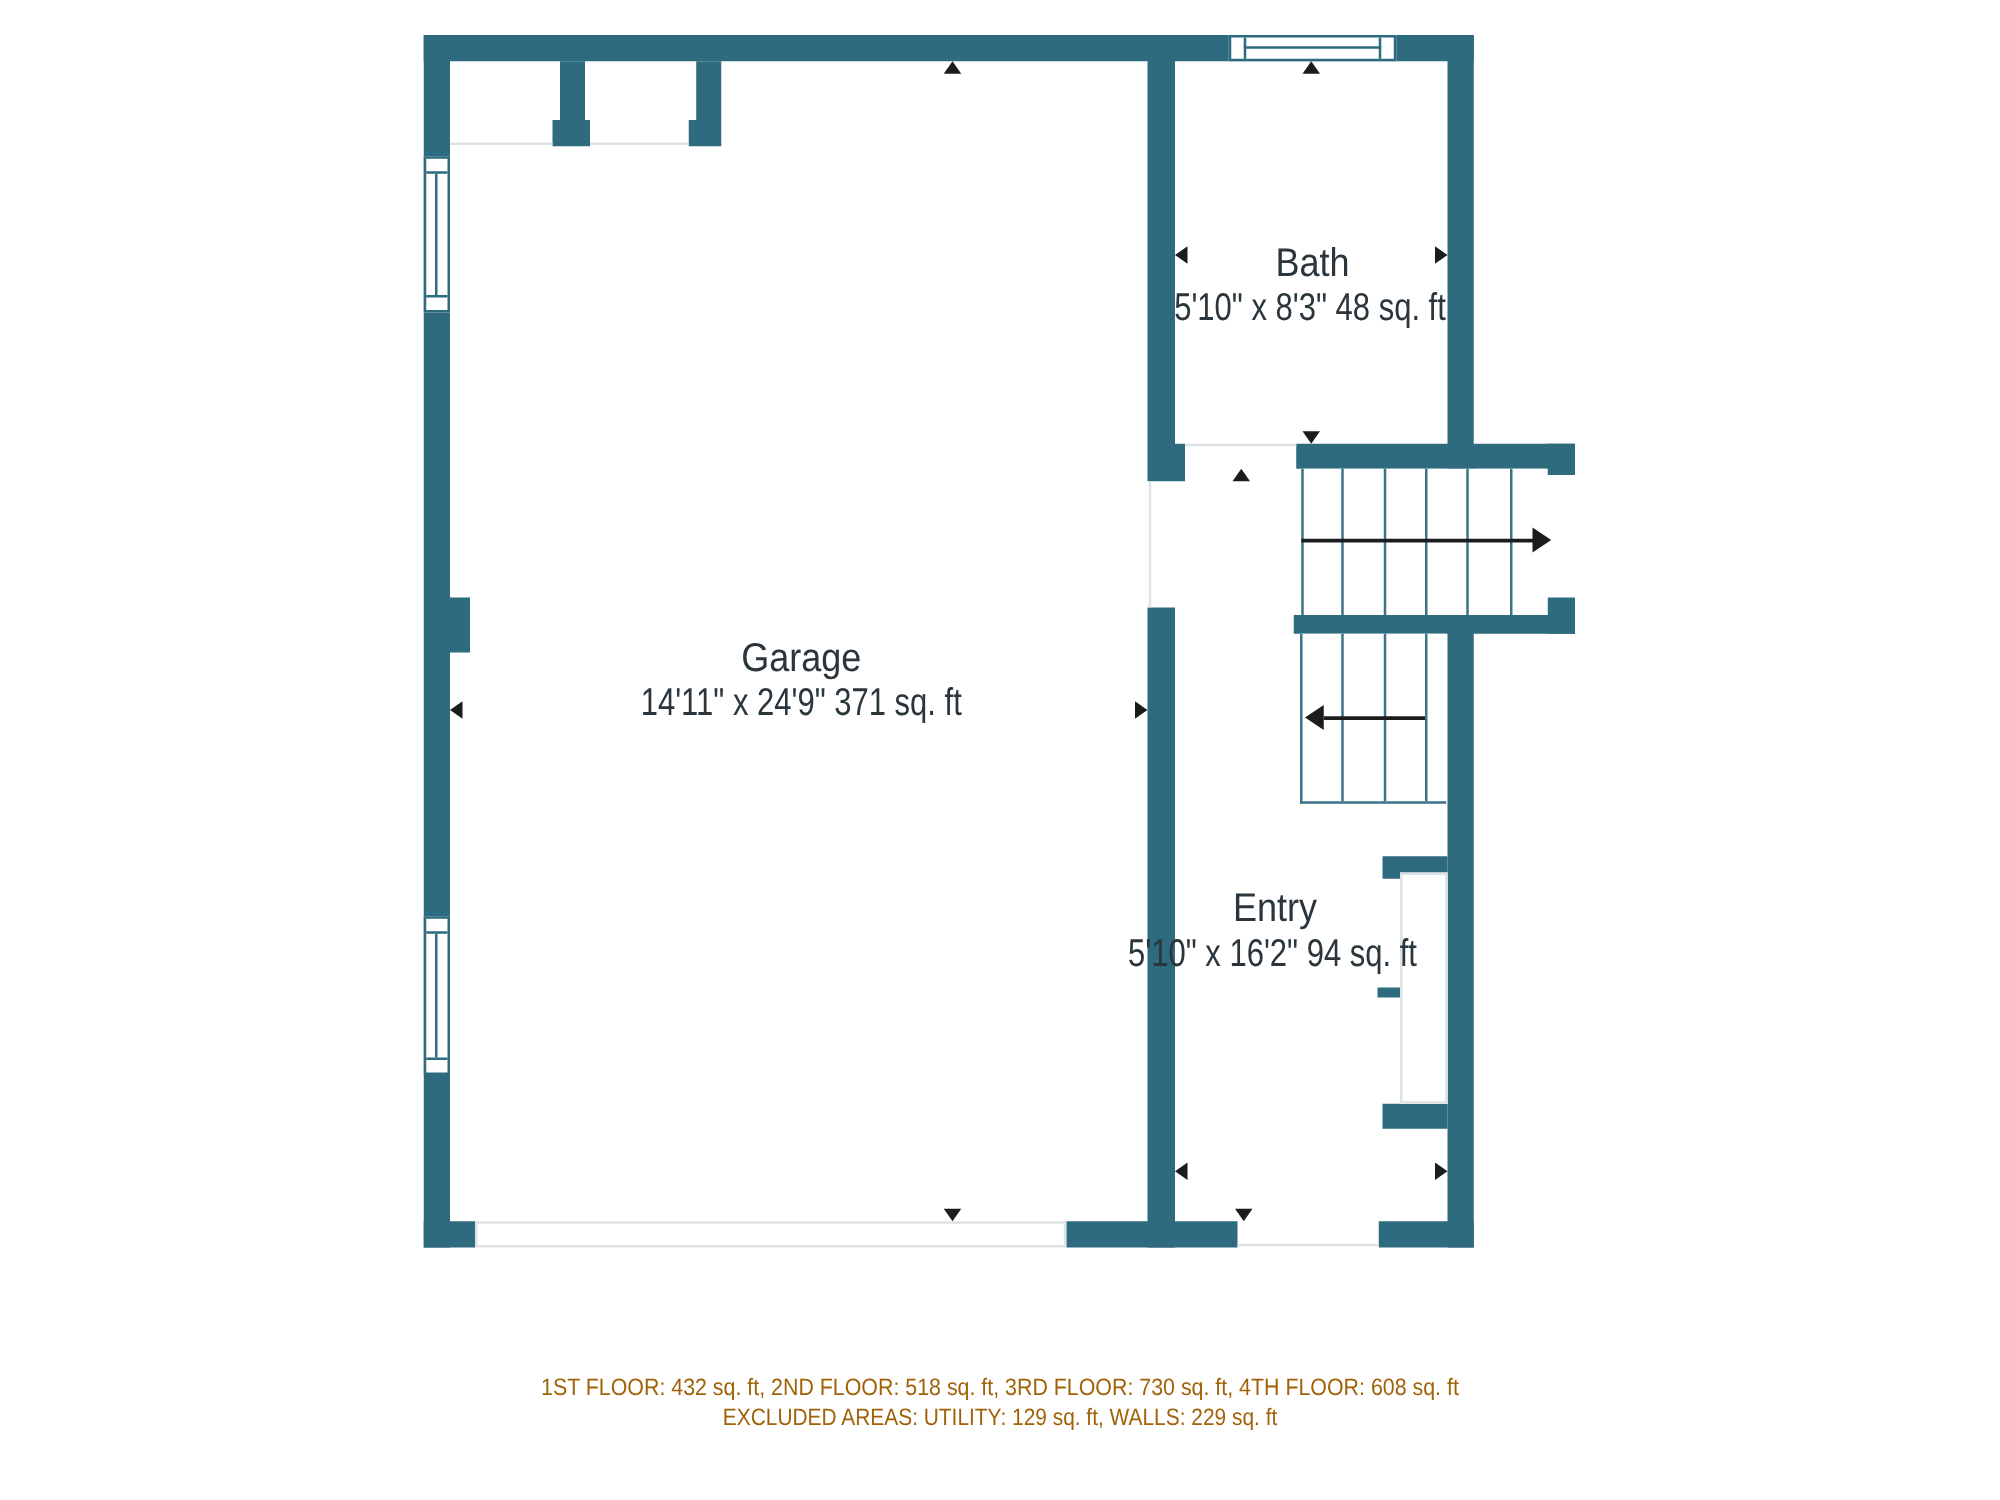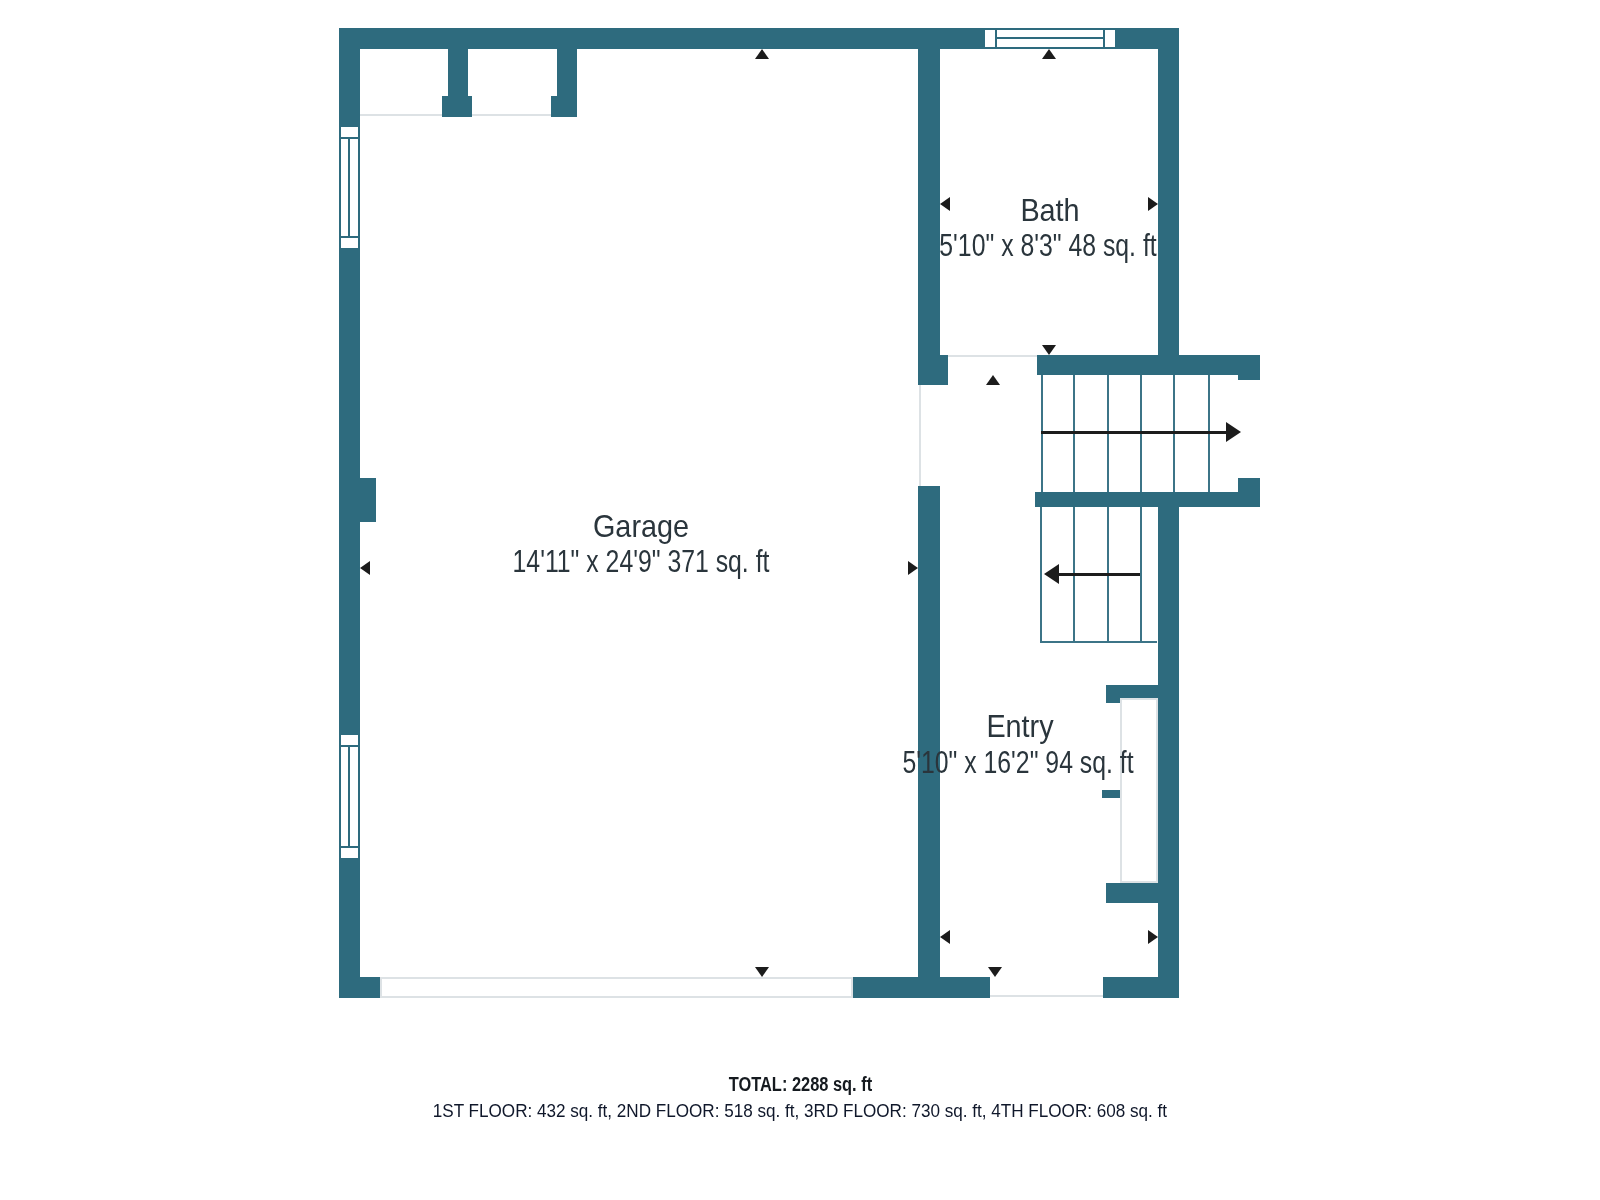--- a/index.html
+++ b/index.html
@@ -26,21 +26,21 @@
   .dim.right { border-top:7px solid transparent; border-bottom:7px solid transparent; border-left:10px solid #1c1c1c; }
   .shaft { position:absolute; background:#1c1c1c; }
   .head  { position:absolute; width:0; height:0; }
   .head.r { border-top:10px solid transparent; border-bottom:10px solid transparent; border-left:15px solid #1c1c1c; }
   .head.l { border-top:10px solid transparent; border-bottom:10px solid transparent; border-right:15px solid #1c1c1c; }
   .room-name, .room-dims {
     position:absolute; color:#2a353c; white-space:nowrap;
   }
   .room-name { font-size:32px; transform:translate(-50%,-50%) scaleX(0.9); }
   .room-dims { font-size:31px; transform:translate(-50%,-50%) scaleX(0.8); }
-  .sumline { position:absolute; left:4px; width:1592px; text-align:center; color:#0f172a; }
+  .sumline { position:absolute; left:4px; width:1592px; text-align:center; color:#a16207; }
   .sumline > span { display:inline-block; white-space:nowrap; transform-origin:50% 50%; }
   #sum-total    { top:1071px; font-size:20px; font-weight:bold; line-height:26px; color:#151a1f; }
   #sum-total    > span { transform:scaleX(0.82); }
   #sum-floors   { top:1098px; font-size:19px; line-height:26px; }
   #sum-floors   > span { transform:scaleX(0.90); }
   #sum-excluded { top:1122px; font-size:19px; line-height:26px; }
   #sum-excluded > span { transform:scaleX(0.88); }
   #sum-credit   { top:1158px; font-size:11px; line-height:16px; color:#2d353c; }
   #sum-credit   > span { transform:scaleX(0.95); }
 </style>
@@ -129,16 +129,16 @@
   <div class="dim left" style="left:940px; top:930px;"></div>
   <div class="dim right" style="left:1148px; top:930px;"></div>
 
   <div class="room-name" style="left:641px; top:526px;">Garage</div>
   <div class="room-dims" style="left:641px; top:562px;">14'11" x 24'9" 371 sq. ft</div>
   <div class="room-name" style="left:1050px; top:210px;">Bath</div>
   <div class="room-dims" style="left:1048px; top:246px;">5'10" x 8'3" 48 sq. ft</div>
   <div class="room-name" style="left:1020px; top:726px;">Entry</div>
   <div class="room-dims" style="left:1018px; top:763px;">5'10" x 16'2" 94 sq. ft</div>
 
-  <div class="sumline" id="sum-total"><span>TOTAL: 2288 sq. ft</span></div>
   <div class="sumline" id="sum-floors"><span>1ST FLOOR: 432 sq. ft, 2ND FLOOR: 518 sq. ft, 3RD FLOOR: 730 sq. ft, 4TH FLOOR: 608 sq. ft</span></div>
+  <div class="sumline" id="sum-excluded"><span>EXCLUDED AREAS: UTILITY: 129 sq. ft, WALLS: 229 sq. ft</span></div>
 
 </div>
 
 </body></html>

